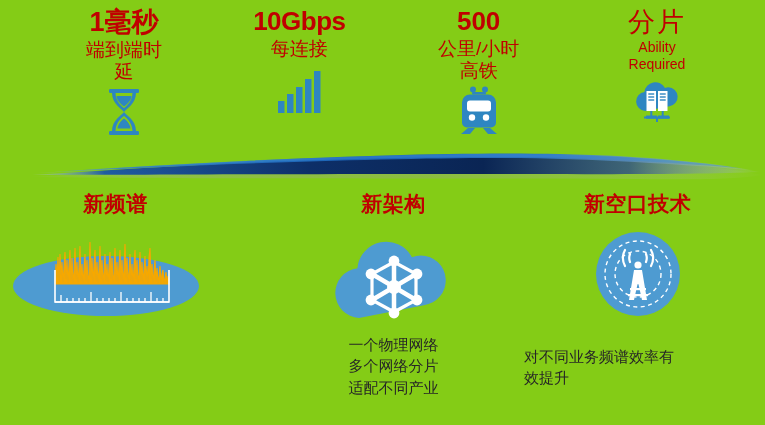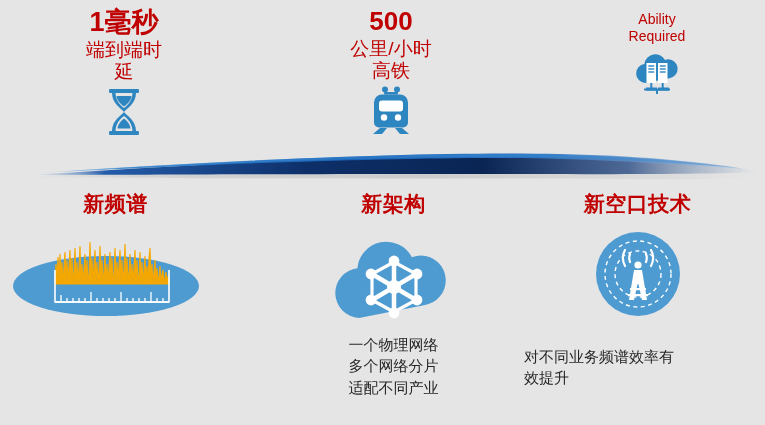--- a/index.html
+++ b/index.html
@@ -7,21 +7,21 @@
     padding: 0;
     background: #ffffff;
   }
   body {
     font-family: "Liberation Sans", "DejaVu Sans", sans-serif;
   }
   #slide {
     position: relative;
     width: 765px;
     height: 425px;
-    background: #e5e5e5;
+    background: #84cc16;
     overflow: hidden;
   }
 
   
   .kpi-row {
     position: absolute;
     top: 8px;
     left: 72px;
     width: 640px;
     height: 150px;
@@ -130,20 +130,35 @@
             <rect x="7" y="44" width="30" height="4" rx="1.2" fill="#2E86C1"></rect>
             <path d="M10 6 C10 17 20 22 22 25 C24 22 34 17 34 6 L30.5 6 C30.5 15.5 22 21 22 21 C22 21 13.5 15.5 13.5 6 Z" fill="#2E86C1"></path>
             <path d="M10 44 C10 33 20 28 22 25 C24 28 34 33 34 44 L30.5 44 C30.5 34.5 22 29 22 29 C22 29 13.5 34.5 13.5 44 Z" fill="#2E86C1"></path>
             <path d="M14.5 9 L29.5 9 C29 15 22 19.5 22 19.5 C22 19.5 15 15 14.5 9 Z" fill="#2E86C1"></path>
             <path d="M15.5 41.5 L28.5 41.5 C28 35.5 22 31.5 22 31.5 C22 31.5 16 35.5 15.5 41.5 Z" fill="#2E86C1"></path>
           </svg>
         </span>
       </div>
     </div>
 
+    <div class="kpi kpi-1">
+      <div class="kpi-headline">10Gbps</div>
+      <div class="kpi-sub">每连接</div>
+      <div class="kpi-icon" style="height:52px;">
+        <span>
+          <svg width="44" height="42" viewBox="0 0 44 42">
+            <rect x="1" y="30" width="6.5" height="12" fill="#2E86C1"></rect>
+            <rect x="10" y="23" width="6.5" height="19" fill="#2E86C1"></rect>
+            <rect x="19" y="16" width="6.5" height="26" fill="#2E86C1"></rect>
+            <rect x="28" y="8" width="6.5" height="34" fill="#2E86C1"></rect>
+            <rect x="37" y="0" width="6.5" height="42" fill="#2E86C1"></rect>
+          </svg>
+        </span>
+      </div>
+    </div>
 
 
     <div class="kpi kpi-3">
       <div class="kpi-headline">500</div>
       <div class="kpi-sub">公里/小时
 高铁</div>
       <div class="kpi-icon" style="height:50px;">
         <span>
           <svg width="40" height="48" viewBox="0 0 40 48">
             <circle cx="14" cy="3.5" r="3" fill="#2E86C1"></circle>
@@ -154,20 +169,21 @@
             <circle cx="13" cy="31.5" r="3.2" fill="#ffffff"></circle>
             <circle cx="27" cy="31.5" r="3.2" fill="#ffffff"></circle>
             <path d="M9 42 L2 48 L11 48 L16 42 Z" fill="#2E86C1"></path>
             <path d="M31 42 L38 48 L29 48 L24 42 Z" fill="#2E86C1"></path>
           </svg>
         </span>
       </div>
     </div>
 
     <div class="kpi kpi-4">
+      <div class="kpi-headline">分片</div>
       <div class="kpi-sub">Ability
 Required</div>
       <div class="kpi-icon" style="height:50px;">
         <span>
           <svg width="50" height="46" viewBox="0 0 50 46">
             <path d="M13 34 a9.5 9.5 0 0 1 -0.6 -18.9 a11 11 0 0 1 20.6 -4.1 a9 9 0 0 1 3.4 -0.7 a9.5 9.5 0 0 1 1.1 18.9 z" fill="#2E86C1"></path>
             <rect x="14.5" y="14" width="9.5" height="20" fill="#ffffff"></rect>
             <rect x="26" y="14" width="9.5" height="20" fill="#ffffff"></rect>
             <g stroke="#2E86C1" stroke-width="1.4">
               <line x1="16.3" y1="17" x2="22.2" y2="17"></line>

